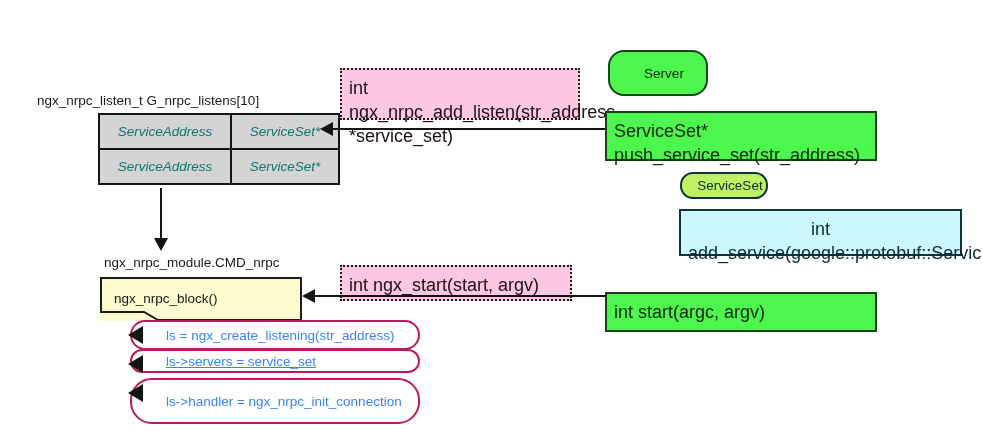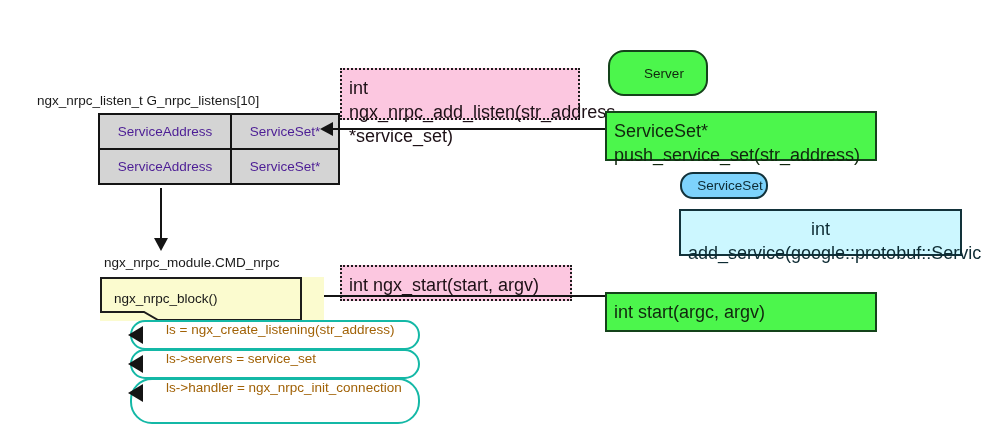--- a/index.html
+++ b/index.html
@@ -30,26 +30,27 @@
   
   .arr-table {
     border-collapse: collapse;
     border: 2px solid #141414;
     background: #d4d4d4;
     table-layout: fixed;
   }
   .arr-table td {
     border: 2px solid #141414;
     background: #d4d4d4;
-    color: #4c1d95;
+    color: #0f766e;
     font-size: 13.5px;
     text-align: center;
     height: 33px;
     padding: 0 6px;
     white-space: nowrap;
+    font-style: italic;
   }
   .col-a { width: 118px; }
   .col-b { width: 94px; }
 
   
   .box {
     box-sizing: border-box;
     border: 2px solid #1c1c1c;
     font-size: 18px;
     color: #17250f;
@@ -85,21 +86,21 @@
     font-size: 13.5px;
     white-space: nowrap;
     padding-left: 12px;
   }
   .pill-green {
     background: #4cf64c;
     border-color: #14431a;
     color: #11260e;
   }
   .pill-cyan {
-    background: #7dd3fc;
+    background: #bef264;
     border-color: #12323a;
     border-radius: 13px;
     color: #0d2b33;
   }
 
   
   .note-yellow {
     background: #fbfbcf;
     color: #171717;
     font-size: 13.5px;
@@ -109,25 +110,26 @@
     position: absolute;
     left: 14px;
     top: 13px;
     white-space: nowrap;
   }
 
   
   .stmt {
     box-sizing: border-box;
     background: #ffffff;
-    border: 2px solid #14b8a6;
+    border: 2px solid #be185d;
     border-radius: 22px;
     display: flex;
-    font-size: 13.5px;
-    color: #a16207;
+    align-items: center;
+    font-size: 13.5px;
+    color: #3b82f6;
     white-space: nowrap;
   }
   .stmt .stmt-text {
     padding-left: 34px;
   }
 
   
   .hline {
     background: #141414;
     height: 2px;
@@ -201,33 +203,33 @@
   <div class="abs vline" style="left:160px; top:188px; height:52px;"></div>
   <div class="abs arrow-down" style="left:154px; top:238px;"></div>
 
   <div class="abs box box-pink" style="left:340px; top:265px; width:232px; height:36px;">int ngx_start(start, argv)</div>
 
   <div class="abs box box-green" style="left:605px; top:292px; width:272px; height:40px;">int start(argc, argv)</div>
 
   <div class="abs hline" style="left:315px; top:295px; width:290px;"></div>
   <div class="abs arrow-left" style="left:302px; top:289px;"></div>
 
-  <div class="abs note-yellow" style="left:100px; top:277px; width:224px; height:44px;">
+  <div class="abs note-yellow" style="left:100px; top:277px; width:202px; height:44px;">
     <svg width="202" height="44" viewBox="0 0 202 44" style="position:absolute; left:0; top:0;">
       <path d="M1,1 H201 V43 H58 L44,35 H1 Z" fill="#fbfbcf" stroke="#1c1c1c" stroke-width="2" stroke-linejoin="miter"></path>
     </svg>
     <div class="note-text">ngx_nrpc_block()</div>
   </div>
 
   <div class="abs stmt" style="left:130px; top:320px; width:290px; height:30px;">
     <span class="stmt-text">ls = ngx_create_listening(str_address)</span>
   </div>
   <div class="abs notch" style="left:128px; top:326px;"></div>
 
-  <div class="abs stmt" style="left:130px; top:349px; width:290px; height:30px;">
+  <div class="abs stmt" style="left:130px; top:349px; width:290px; height:24px;text-decoration:underline;">
     <span class="stmt-text">ls-&gt;servers = service_set</span>
   </div>
   <div class="abs notch" style="left:128px; top:355px;"></div>
 
   <div class="abs stmt" style="left:130px; top:378px; width:290px; height:46px;">
     <span class="stmt-text">ls-&gt;handler = ngx_nrpc_init_connection</span>
   </div>
   <div class="abs notch" style="left:128px; top:384px;"></div>
 
 </div>

